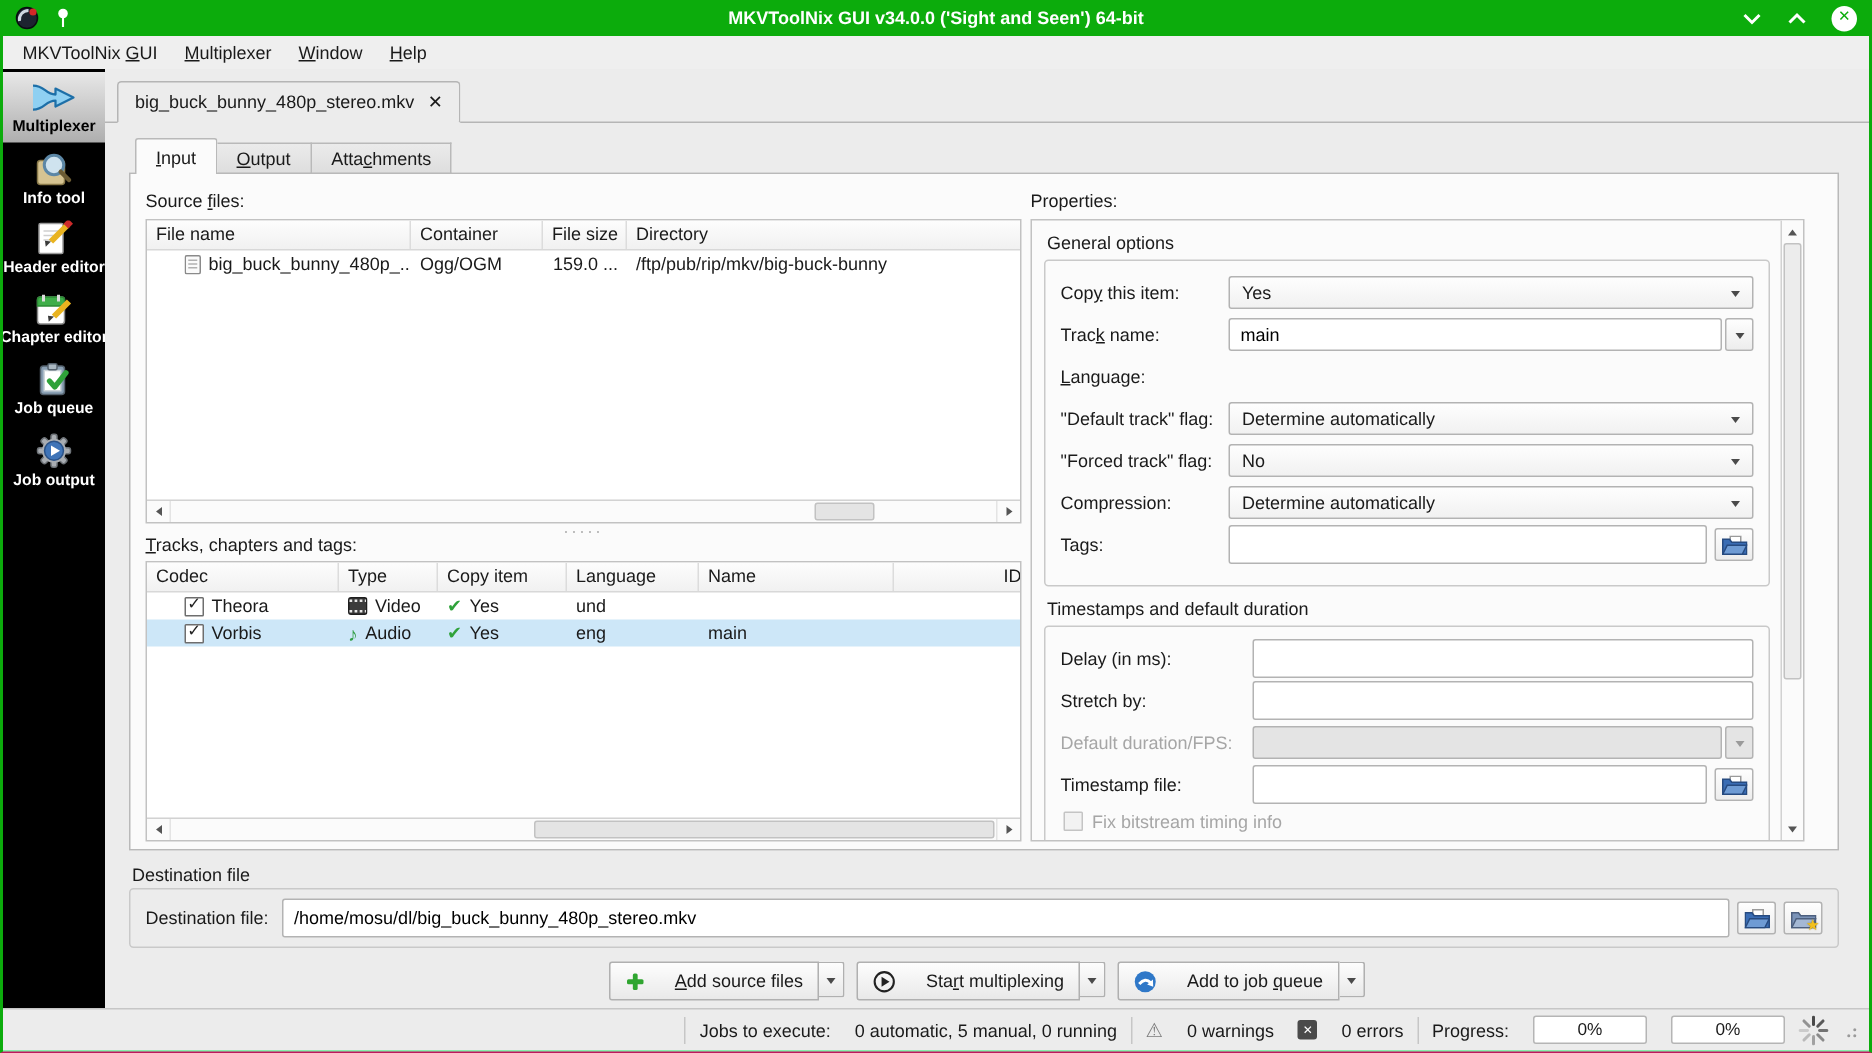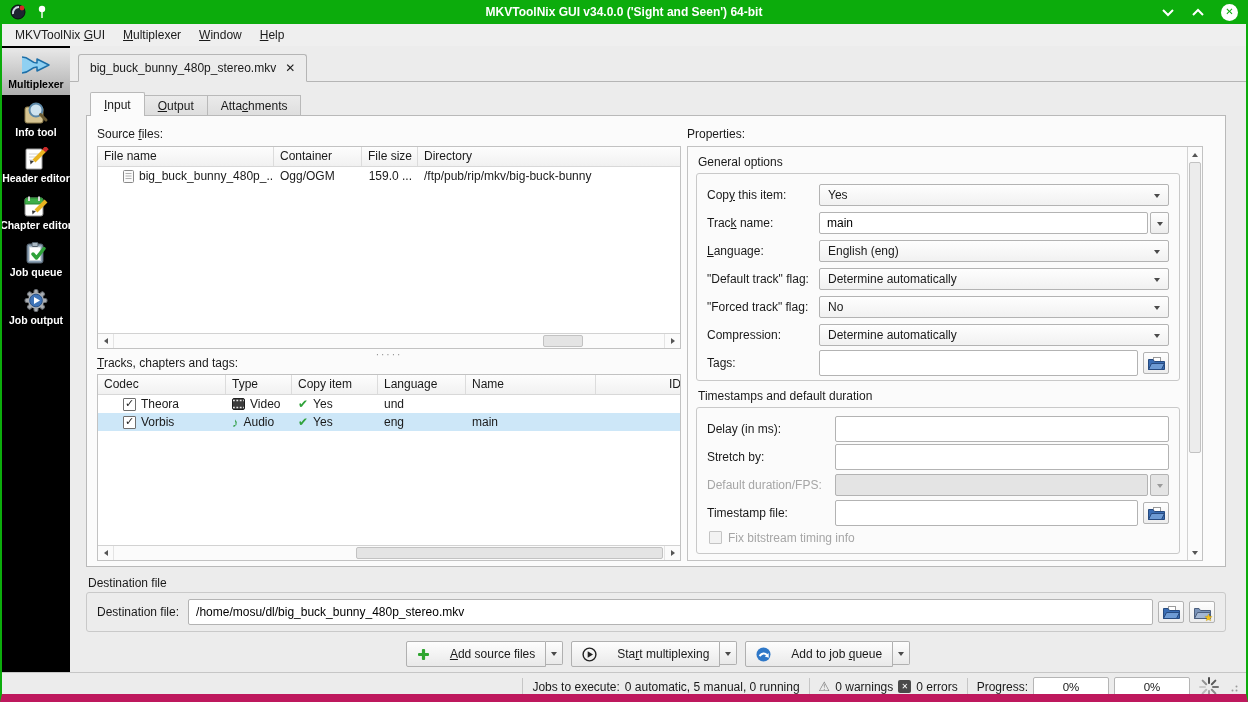--- a/index.html
+++ b/index.html
@@ -1,19 +1,19 @@
 <!DOCTYPE html>
 <html><head>
 <meta charset="utf-8">
 <style>
 * {box-sizing:border-box; margin:0; padding:0}
 html,body {background:#9a9a9a}
 body {font-family:"Liberation Sans","DejaVu Sans",sans-serif; font-size:12px; color:#1a1a1a}
 .window {position:relative; width:1248px; height:702px; margin:0 auto;
-  border-left:2px solid #0cac0c; border-right:2px solid #0cac0c; border-bottom:8px solid #be185d;
+  border-left:2px solid #0cac0c; border-right:2px solid #0cac0c; border-bottom:1px solid #be185d;
   background:#86efac; overflow:hidden}
 
 
 .titlebar {height:24px; background:#0cac0c; display:flex; align-items:center; padding:0 8px; color:#fff}
 .tb-left {display:flex; align-items:center; gap:10px; width:190px}
 .tb-title {flex:1; text-align:center; font-weight:bold; font-size:12px; white-space:nowrap}
 .tb-ctrls {width:190px; display:flex; justify-content:flex-end; align-items:center; gap:16px}
 .close-circle {width:17px; height:17px; border-radius:50%; background:#fff; color:#0cac0c;
   display:flex; align-items:center; justify-content:center; font-weight:bold; font-size:10px; line-height:1}
 
@@ -127,21 +127,21 @@
 
 
 .statusbar {height:28px; background:#ececec; border-top:1px solid #c6c6c6; display:flex; align-items:center;
   justify-content:flex-end; padding:0 8px; gap:9px; white-space:nowrap}
 .ssep {width:1px; height:18px; background:#c6c6c6}
 .progress-box {width:76px; height:19px; border:1px solid #b5b5b5; border-radius:2px; background:#fff;
   display:flex; align-items:center; justify-content:center; font-size:11.5px}
 .warn-glyph {color:#7c7c7c; font-size:13px}
 .err-badge {width:13px; height:13px; background:#4a4a4a; border-radius:2px; color:#fff; font-size:8px; font-weight:bold;
   display:flex; align-items:center; justify-content:center}
-.sb-group {display:flex; align-items:center; gap:5px}
+.sb-group {display:flex; align-items:center; gap:16px}
 </style>
 </head>
 <body>
 
 <div class="window">
 
   <div class="titlebar">
     <div class="tb-left">
       <span style="display:flex">
         <svg width="16" height="16" viewBox="0 0 16 16">
@@ -409,43 +409,40 @@
                 </div>
                 <div class="frow">
                   <div class="flabel"><span>Trac</span><u>k</u><span> name:</span></div>
                   <div class="editwrap">
                     <input value="main" style="">
                     <div class="ddbtn"></div>
                   </div>
                 </div>
                 <div class="frow">
                   <div class="flabel"><span></span><u>L</u><span>anguage:</span></div>
-                  <div class="combo">
-                      <span>English (eng)</span>
-                    </div>
                 </div>
                 <div class="frow">
                   <div class="flabel">"Default track" flag:</div>
                   <div class="combo">
                       <span>Determine automatically</span>
                     </div>
                 </div>
                 <div class="frow">
                   <div class="flabel">"Forced track" flag:</div>
                   <div class="combo">
                       <span>No</span>
                     </div>
                 </div>
                 <div class="frow">
                   <div class="flabel">Compression:</div>
                   <div class="combo">
                       <span>Determine automatically</span>
                     </div>
                 </div>
-                <div class="frow" style="margin-bottom:2px">
+                <div class="frow" style="margin-bottom:12px">
                   <div class="flabel">Tags:</div>
                   <input class="txt" value="" style="">
                   <div class="iconbtn">
                     <span style="display:flex">
                       <svg width="17" height="13" viewBox="0 0 17 13">
                           <rect x="5.5" y="0.5" width="7" height="5" fill="#fff" stroke="#9a9a9a"></rect>
                           <path d="M0.5 2.5 h4.5 l1.5 2 h10 v8 h-16 Z" fill="#3a6db4" stroke="#274b80"></path>
                           <path d="M0.5 12.5 L3.5 6.5 h13 l-3 6 Z" fill="#6e9bd4" stroke="#274b80"></path>
                         </svg>
                     </span>

